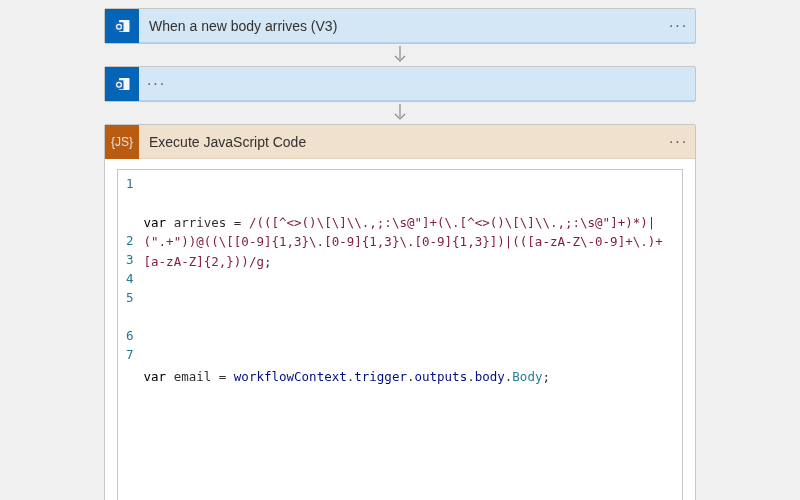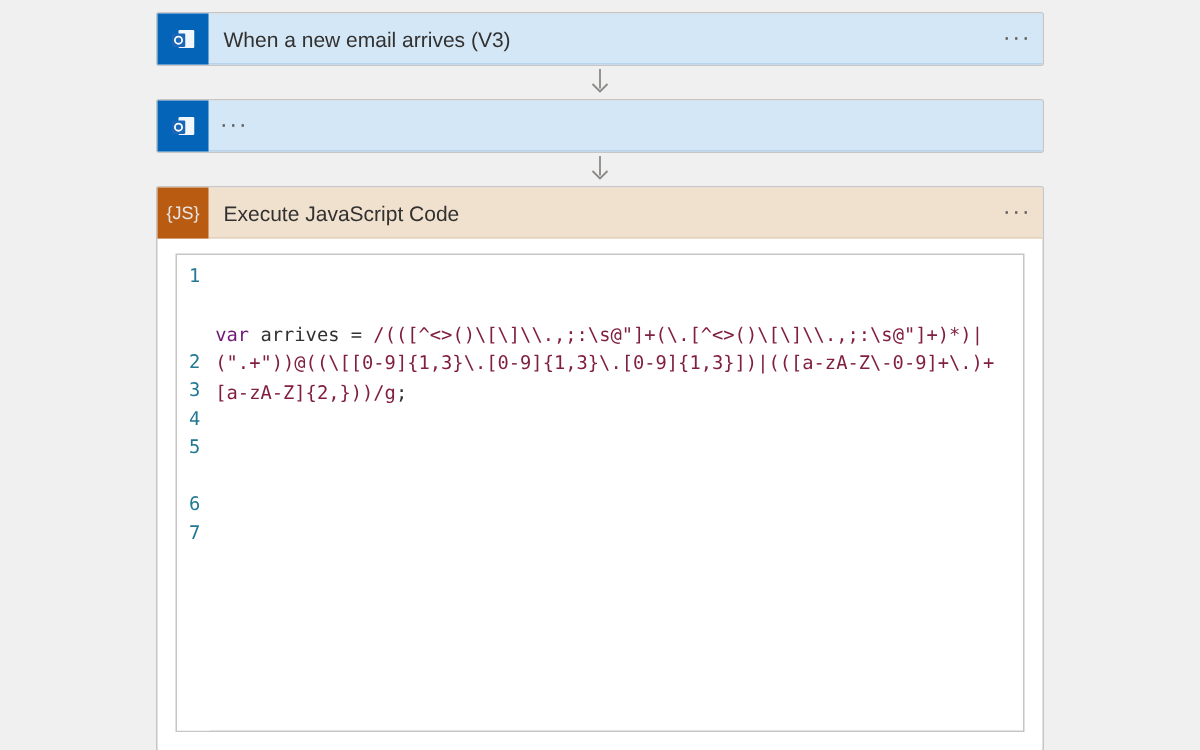--- a/index.html
+++ b/index.html
@@ -19,40 +19,40 @@
   .arrow { display: flex; justify-content: center; padding: 2px 0; }
   .arrow svg { width: 14px; height: 18px; }
   .body-area { padding: 10px 12px 12px 12px; }
   .field-label { font-size: 12px; margin-bottom: 4px; }
   .req-star { color: #a4262c; margin-right: 2px; }
   .code-editor { border: 1px solid #c8c6c4; background: #fff; font-family: "Consolas", monospace; font-size: 12.5px; line-height: 1.55; display: flex; }
   .gutter { background: #fff; color: #237893; text-align: right; padding: 4px 6px 4px 8px; user-select: none; border-right: 0; }
   .gutter div { height: 19px; }
   .code-lines { padding: 4px 6px 4px 4px; flex: 1; white-space: pre-wrap; word-break: break-all; }
   .code-lines .line { min-height: 19px; }
-  .tk-kw { color: #701a75; }
+  .tk-kw { color: #000000; }
   .tk-re { color: #811f3f; }
   .tk-prop { color: #001080; }
   .tk-teal { color: #267f99; }
 </style>
 </head>
 <body>
 
 <div class="canvas">
 
   <div class="step">
     <div class="step-header hdr-blue">
       <div class="icon-box ic-outlook">
         <svg viewBox="0 0 24 24">
             <rect x="8" y="4" width="14" height="16" rx="1" fill="#fff" opacity="0.95"></rect>
             <rect x="2" y="7" width="12" height="12" rx="1" fill="#1a66b8"></rect>
             <circle cx="8" cy="13" r="3.2" fill="none" stroke="#fff" stroke-width="1.6"></circle>
           </svg>
       </div>
-      <div class="step-title">When a new email arrives (V3)</div>
+      <div class="step-title">When a new body arrives (V3)</div>
       <div class="step-menu">···</div>
     </div>
   </div>
 
   <div class="arrow">
     <svg viewBox="0 0 14 18">
         <line x1="7" y1="0" x2="7" y2="13" stroke="#8a8886" stroke-width="1.2"></line>
         <polyline points="2,10 7,15 12,10" fill="none" stroke="#8a8886" stroke-width="1.2"></polyline>
       </svg>
   </div>
@@ -95,20 +95,21 @@
           <div>3</div>
           <div>4</div>
           <div>5</div>
           <div></div>
           <div>6</div>
           <div>7</div>
         </div>
         <div class="code-lines">
           <div class="line"><span class="tk-kw">var</span><span> arrives = </span><span class="tk-re">/(([^&lt;&gt;()\[\]\\.,;:\s@"]+(\.[^&lt;&gt;()\[\]\\.,;:\s@"]+)*)|(".+"))@((\[[0-9]{1,3}\.[0-9]{1,3}\.[0-9]{1,3}])|(([a-zA-Z\-0-9]+\.)+[a-zA-Z]{2,}))/g</span><span>;</span></div>
           <div class="line"></div>
+          <div class="line"><span class="tk-kw">var</span><span> email = </span><span class="tk-prop">workflowContext</span><span>.</span><span class="tk-prop">trigger</span><span>.</span><span class="tk-prop">outputs</span><span>.</span><span class="tk-prop">body</span><span>.</span><span class="tk-teal">Body</span><span>;</span></div>
           <div class="line"></div>
           
           
           
         </div>
       </div>
 
     </div>
   </div>
 

